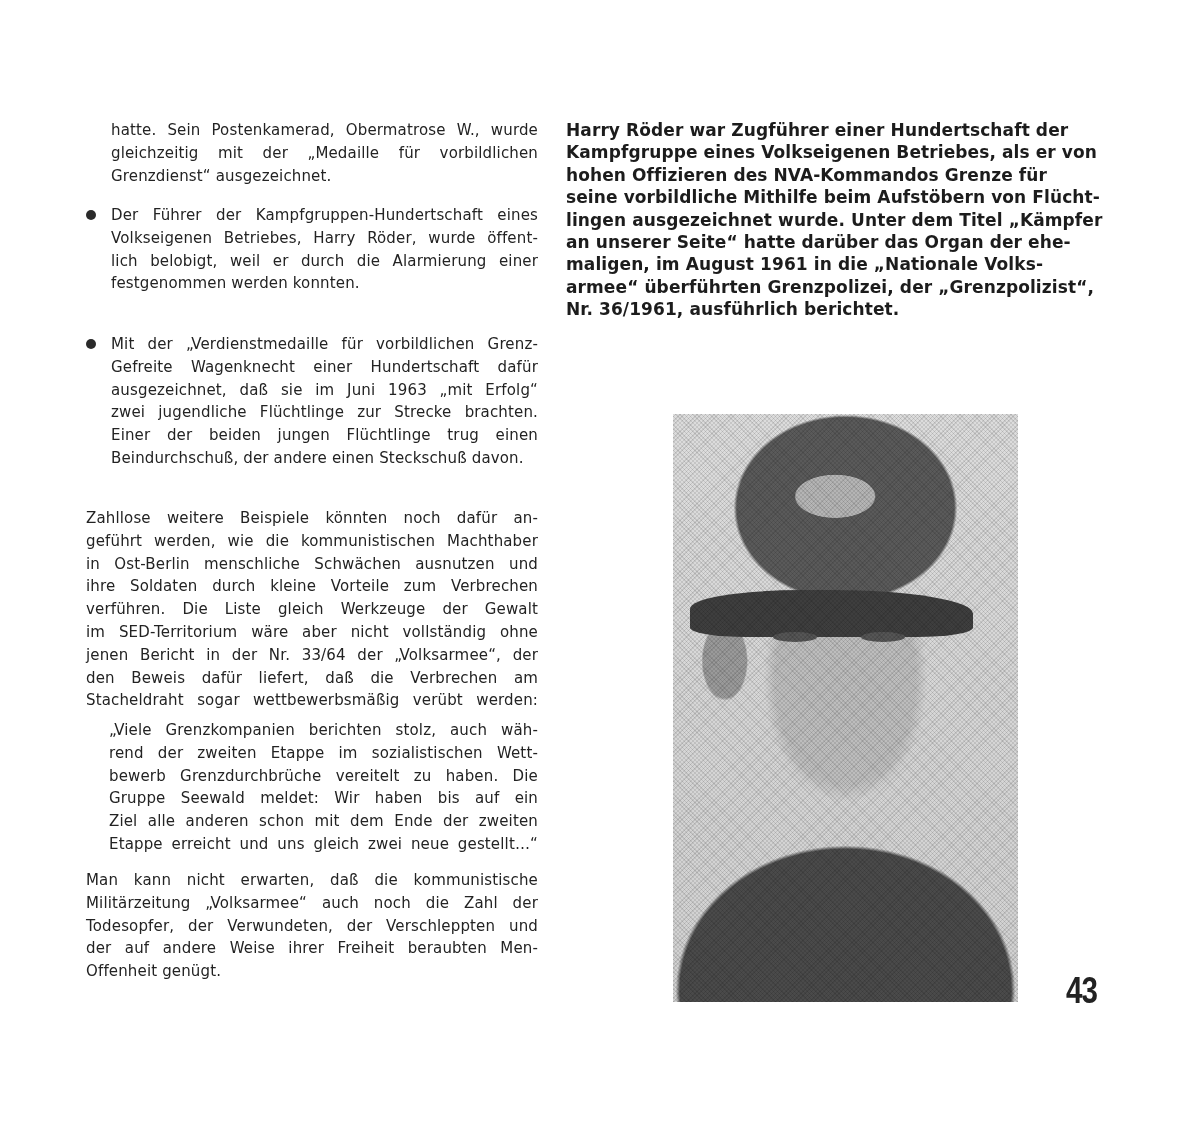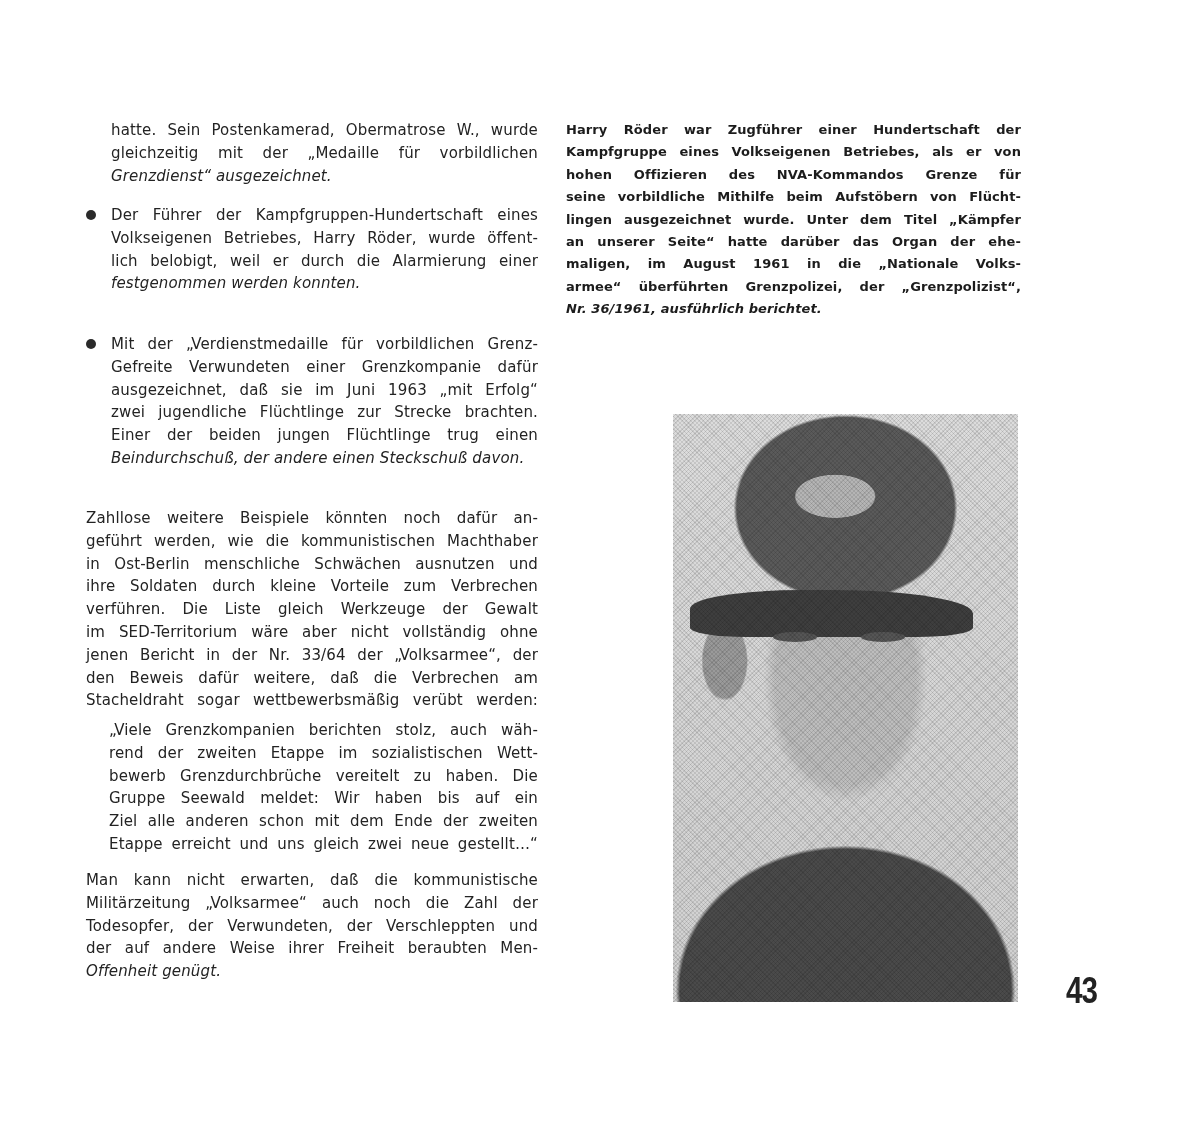--- a/index.html
+++ b/index.html
@@ -5,30 +5,30 @@
   html, body { margin: 0; padding: 0; }
   body {
     width: 1200px; height: 1139px; background: #ffffff; position: relative; overflow: hidden;
     font-family: "DejaVu Sans", sans-serif; color: #232323;
   }
   .page { position: absolute; inset: 0; }
   .col-left { position: absolute; left: 86px; top: 119px; width: 452px; }
   .col-right { position: absolute; left: 566px; top: 119px; width: 455px; }
   p { margin: 0; font-size: 15px; line-height: 22.8px; text-align: justify; letter-spacing: 0.15px; }
   .lines span.line { display: block; text-align: justify; text-align-last: justify; white-space: nowrap; }
-  .lines span.line.last { text-align-last: left; font-style: italic; }
+  .lines span.line.last { text-align-last: left; }
   .para { position: absolute; left: 0; right: 0; }
   .indent { padding-left: 25px; }
   .bullet-item { position: absolute; left: 0; right: 0; padding-left: 25px; }
   .bullet-dot {
     position: absolute; left: 0; top: 6px; width: 10px; height: 10px; border-radius: 50%;
     background: #2a2a2a;
   }
   .quote { padding-left: 23px; }
-  .bold p { font-weight: bold; font-size: 13px; line-height: 22.4px; color: #1c1c1c; letter-spacing: 0.1px; }
+  .bold p { font-weight: bold; font-size: 17px; line-height: 22.4px; color: #1c1c1c; letter-spacing: 0.1px; }
   .photo {
     position: absolute; left: 673px; top: 414px; width: 345px; height: 588px;
     background:
       radial-gradient(ellipse 38% 12% at 47% 14%, rgba(255,255,255,0.55) 0 30%, transparent 31%),
       radial-gradient(ellipse 45% 22% at 50% 16%, #5a5a5a 0 70%, transparent 72%),
       radial-gradient(ellipse 34% 30% at 50% 45%, #bdbdbd 0 60%, transparent 70%),
       radial-gradient(ellipse 9% 9% at 15% 42%, #9a9a9a 0 70%, transparent 75%),
       radial-gradient(ellipse 60% 30% at 50% 98%, #4a4a4a 0 80%, transparent 82%),
       linear-gradient(#dcdcdc, #d0d0d0);
     overflow: hidden;
@@ -68,38 +68,38 @@
         <span class="line">Volkseigenen Betriebes, Harry Röder, wurde öffent-</span>
         <span class="line">lich belobigt, weil er durch die Alarmierung einer</span>
         <span class="line last">festgenommen werden konnten.</span>
       </p>
     </div>
 
     <div class="bullet-item lines" style="top:214px">
       <span class="bullet-dot"></span>
       <p>
         <span class="line">Mit der „Verdienstmedaille für vorbildlichen Grenz-</span>
-        <span class="line">Gefreite Verwundeten einer Grenzkompanie dafür</span>
+        <span class="line">Gefreite Wagenknecht einer Hundertschaft dafür</span>
         <span class="line">ausgezeichnet, daß sie im Juni 1963 „mit Erfolg“</span>
         <span class="line">zwei jugendliche Flüchtlinge zur Strecke brachten.</span>
         <span class="line">Einer der beiden jungen Flüchtlinge trug einen</span>
         <span class="line last">Beindurchschuß, der andere einen Steckschuß davon.</span>
       </p>
     </div>
 
     <div class="para lines" style="top:388px">
       <p>
         <span class="line">Zahllose weitere Beispiele könnten noch dafür an-</span>
         <span class="line">geführt werden, wie die kommunistischen Machthaber</span>
         <span class="line">in Ost-Berlin menschliche Schwächen ausnutzen und</span>
         <span class="line">ihre Soldaten durch kleine Vorteile zum Verbrechen</span>
         <span class="line">verführen. Die Liste gleich Werkzeuge der Gewalt</span>
         <span class="line">im SED-Territorium wäre aber nicht vollständig ohne</span>
         <span class="line">jenen Bericht in der Nr. 33/64 der „Volksarmee“, der</span>
-        <span class="line">den Beweis dafür weitere, daß die Verbrechen am</span>
+        <span class="line">den Beweis dafür liefert, daß die Verbrechen am</span>
         <span class="line">Stacheldraht sogar wettbewerbsmäßig verübt werden:</span>
       </p>
     </div>
 
     <div class="para lines quote" style="top:600px">
       <p>
         <span class="line">„Viele Grenzkompanien berichten stolz, auch wäh-</span>
         <span class="line">rend der zweiten Etappe im sozialistischen Wett-</span>
         <span class="line">bewerb Grenzdurchbrüche vereitelt zu haben. Die</span>
         <span class="line">Gruppe Seewald meldet: Wir haben bis auf ein</span>

